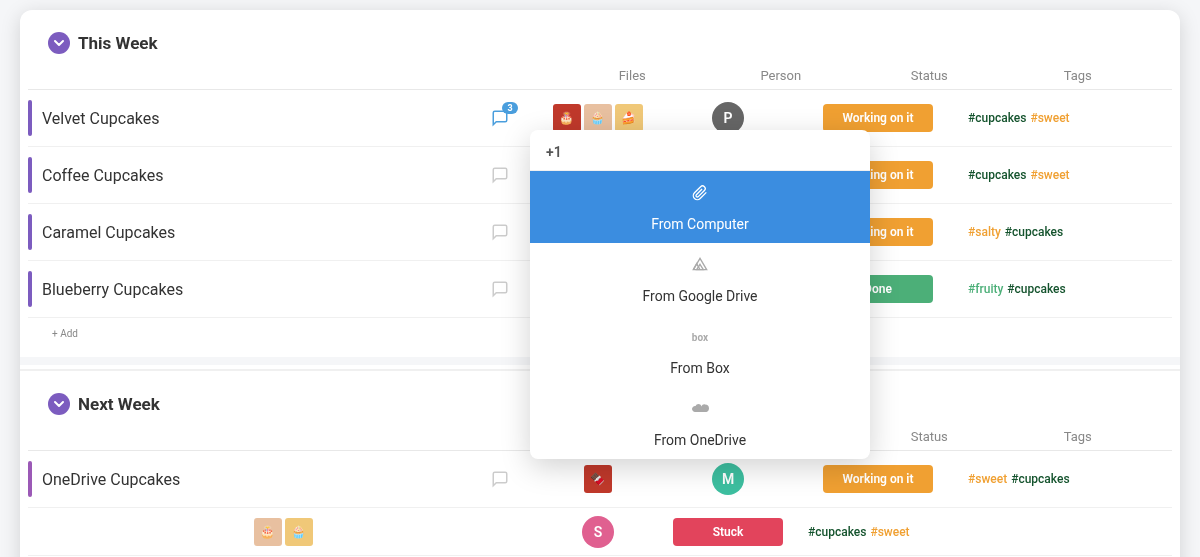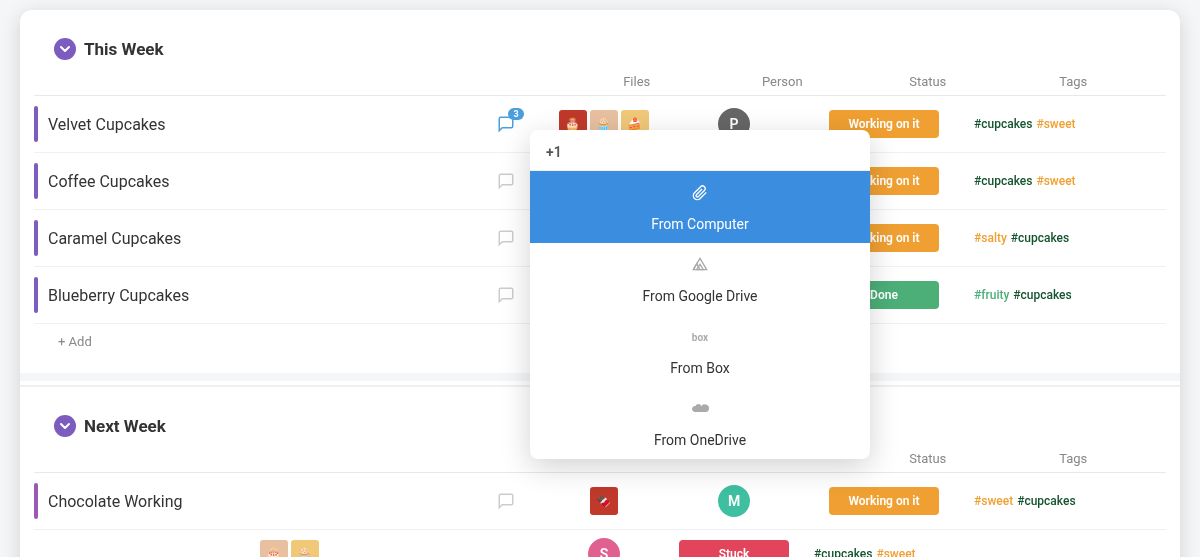--- a/index.html
+++ b/index.html
@@ -14,21 +14,21 @@
     }
     .app-container {
       width: 1160px;
       background: #fff;
       border-radius: 12px;
       box-shadow: 0 4px 20px rgba(0,0,0,0.15);
       overflow: hidden;
       position: relative;
     }
     .section {
-      padding: 14px;
+      padding: 8px;
     }
     .section-header {
       display: flex;
       align-items: center;
       padding: 14px 20px 8px 20px;
       gap: 8px;
     }
     .section-title {
       font-size: 17px;
       font-weight: 700;
@@ -180,21 +180,21 @@
     .tag {
       font-size: 12px;
       font-weight: 500;
     }
     .tag-purple { color: #14532d; }
     .tag-orange { color: #f0a032; }
     .tag-green { color: #4caf78; }
 
     .add-row {
       padding: 10px 20px 10px 24px;
-      font-size: 13px;
+      font-size: 10px;
       color: #888;
       cursor: pointer;
     }
 
     
     .dropdown-overlay {
       position: absolute;
       top: 120px;
       left: 510px;
       width: 340px;
@@ -422,21 +422,21 @@
       <div class="table-header-cell"></div>
       <div class="table-header-cell"></div>
       <div class="table-header-cell"></div>
       <div class="table-header-cell">Status</div>
       <div class="table-header-cell">Tags</div>
     </div>
 
     <div class="table-row">
       <div class="row-name-cell">
         <div class="row-left-bar" style="background:#9b59b6;"></div>
-        <span class="row-name">Chocolate Working</span>
+        <span class="row-name">OneDrive Cupcakes</span>
         <div class="chat-icon">
           <svg width="18" height="18" viewBox="0 0 24 24" fill="none" stroke="#ccc" stroke-width="2">
             <path d="M21 15a2 2 0 0 1-2 2H7l-4 4V5a2 2 0 0 1 2-2h14a2 2 0 0 1 2 2z"></path>
           </svg>
         </div>
       </div>
       <div class="files-cell">
         <div class="file-thumb" style="background:#c0392b;display:flex;align-items:center;justify-content:center;font-size:12px;">🍫</div>
       </div>
       <div class="person-cell">

